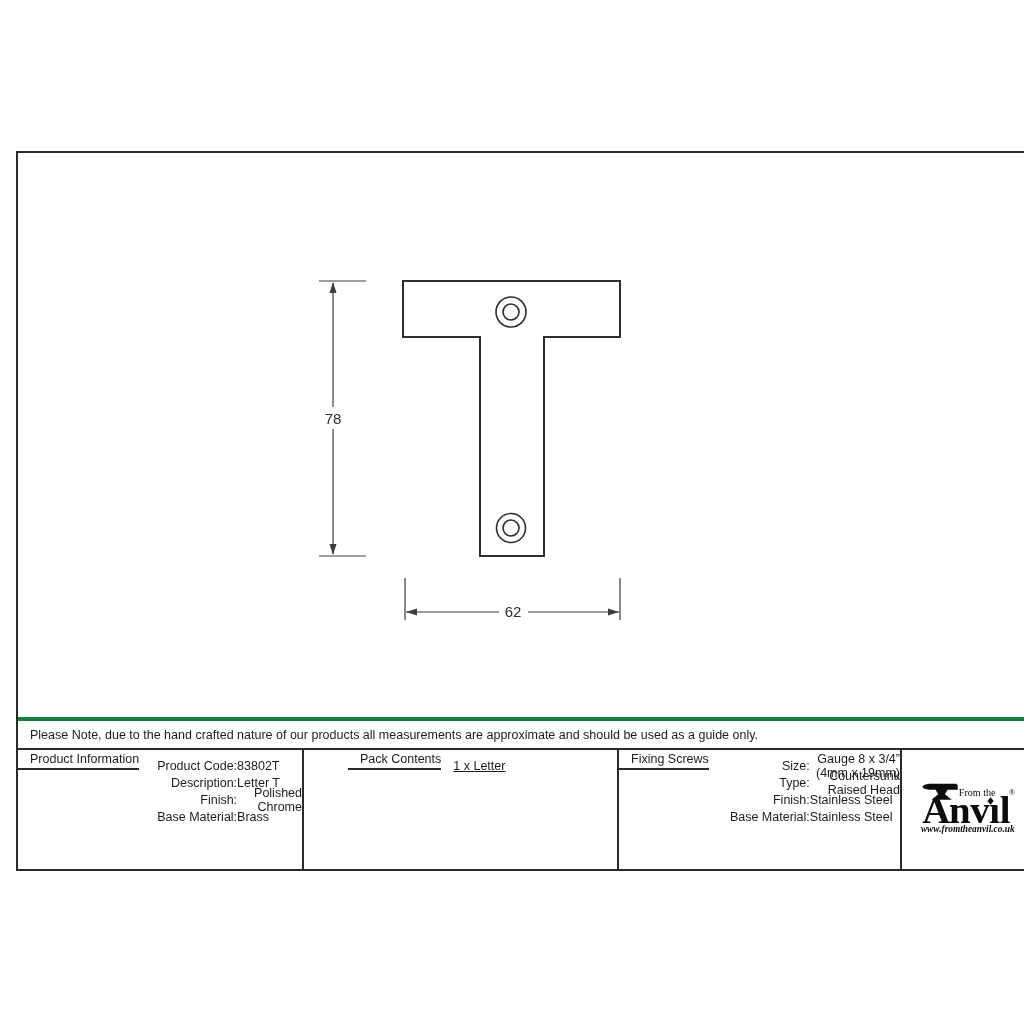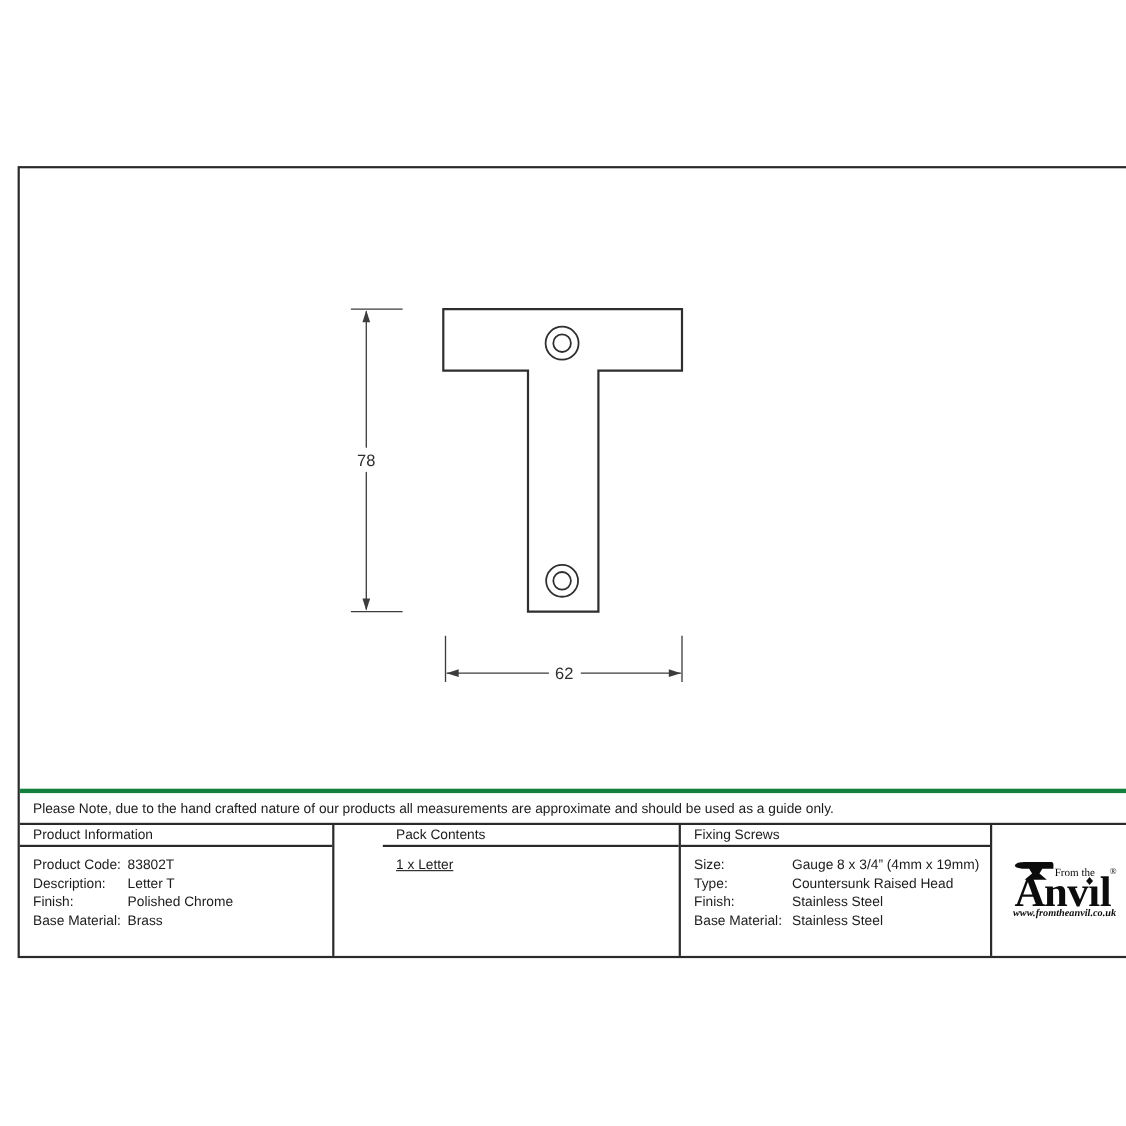--- a/index.html
+++ b/index.html
@@ -23,35 +23,35 @@
     display: flex; align-items: center;
     padding: 0 12px;
     font-size: 12.5px;
   }
 
   .info-table {
     flex: 1; min-height: 0;
     border-top: 2px solid #2a2a2a;
     display: flex;
   }
-  .col { border-right: 2px solid #2a2a2a; display: flex; flex-direction: column; }
+  .col { border-right: 2px solid #2a2a2a; display: flex; flex-direction: row; }
   .col-product { width: 286px; }
   .col-pack    { width: 271px; margin-left: 44px; }
   .col-screws  { width: 283px; }
   .col-logo    { flex: 1; border-right: none; position: relative; }
 
   .col-header {
     flex: none; height: 20px;
     border-bottom: 2px solid #2a2a2a;
     display: flex; align-items: center;
     padding: 0 0 1px 12px;
     font-size: 12.5px;
   }
   .col-body { padding: 7px 0 0 12px; font-size: 12.5px; }
-  .kv-row { display: flex; height: 17px; align-items: center; }
+  .kv-row { display: flex; height: 17px; align-items: center; text-align: right; }
   .kv-label { width: 86px; flex: none; }
   .kv-screws .kv-label { width: 89px; }
   .list-item { height: 17px; display: flex; align-items: center; text-decoration: underline; }
 
   .logo-svg { position: absolute; inset: 0; width: 100%; height: 100%; }
 
   .dim-text { font-family: "Liberation Sans", sans-serif; font-size: 15px; fill: #2e2e2e; }
   .serif-big { font-family: "Liberation Serif", serif; font-weight: bold; fill: #0c0c0c; letter-spacing: -0.5px; }
   .serif-small { font-family: "Liberation Serif", serif; fill: #0c0c0c; }
   .serif-italic { font-family: "Liberation Serif", serif; font-style: italic; font-weight: bold; fill: #0c0c0c; }

